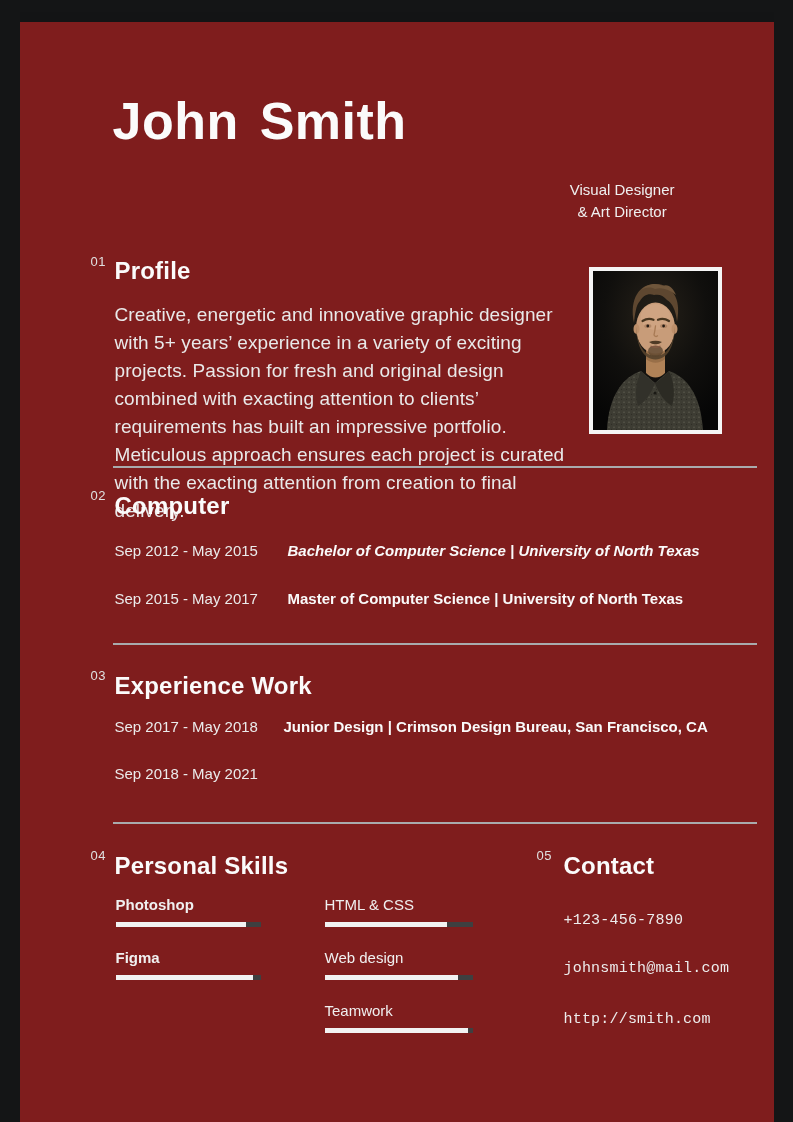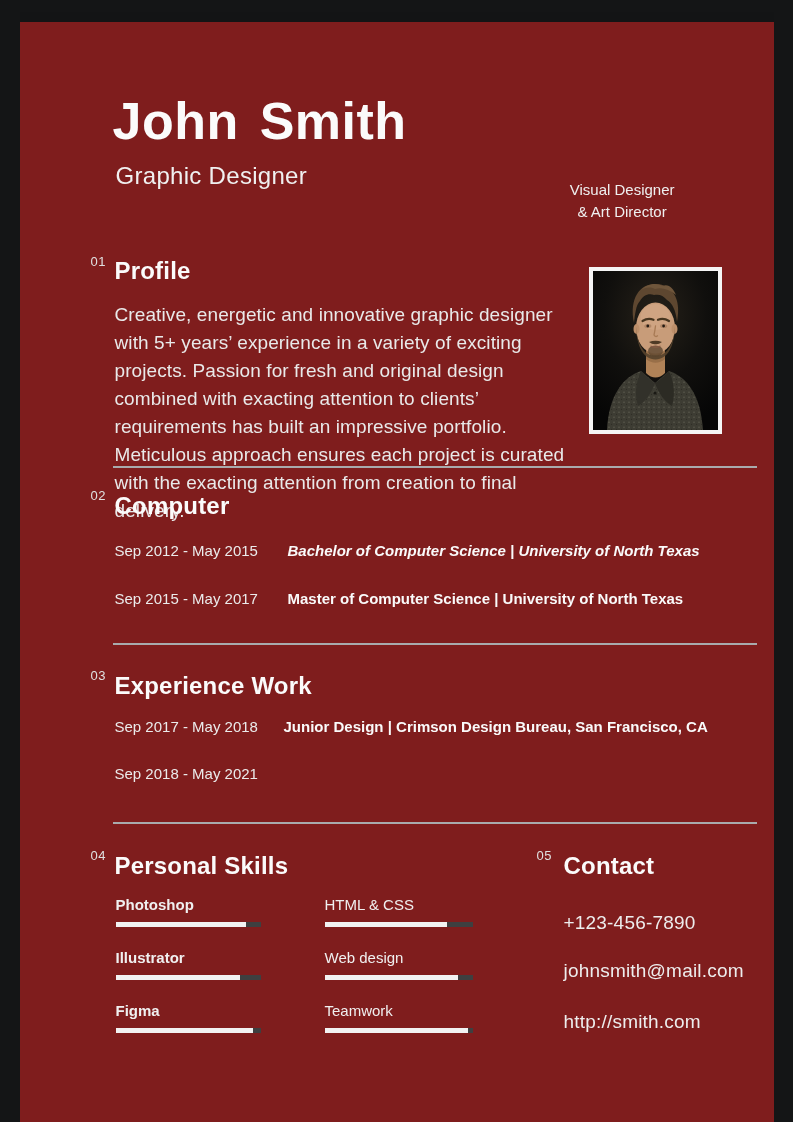--- a/index.html
+++ b/index.html
@@ -60,31 +60,30 @@
 
   .entry-date { font-size: 15px; color: #ebebeb; }
   .entry-desc { font-size: 15px; font-weight: 700; color: #fafafa; }
 
   .skill-col { display: flex; flex-direction: column; gap: 22px; }
   .skill-label { font-size: 15px; color: #f0f0f0; line-height: 18px; margin-bottom: 8px; }
   .skill-track { width: 148px; height: 5px; background: #3e3f40; }
   .skill-col.c1 .skill-track { width: 145px; }
   .skill-fill { height: 5px; background: #f2f2f2; }
 
-  .contact-item { left: 544px; font-size: 19px; color: #ededed; letter-spacing: 0.2px; }
+  .contact-item { left: 544px; font-size: 15px; color: #ededed; letter-spacing: 0.2px; font-family: Liberation Mono, monospace; }
 </style>
 </head>
 <body>
 
 <div class="page">
   <div class="edge top abs"></div>
   <div class="edge bottom abs"></div>
 
   <div class="abs name">John Smith</div>
-  <div class="abs subtitle">Graphic Designer</div>
   <div class="abs tagline">
     <div>Visual Designer</div>
     <div>&amp; Art Director</div>
   </div>
 
   <div class="abs sec-num" style="left:71px; top:242px;">01</div>
   <div class="abs sec-title" style="left:95px; top:245px;">Profile</div>
   <div class="abs profile-body">Creative, energetic and innovative graphic designer with 5+ years’ experience in a variety of exciting projects. Passion for fresh and original design combined with exacting attention to clients’ requirements has built an impressive portfolio. Meticulous approach ensures each project is curated with the exacting attention from creation to final delivery.</div>
 
   <div class="abs photo-frame">
@@ -163,26 +162,20 @@
   <div class="abs sec-title" style="left:95px; top:840px;">Personal Skills</div>
 
   <div class="abs skill-col c1" style="left:96px; top:884px;font-weight:bold;">
     <div>
       <div class="skill-label">Photoshop</div>
       <div class="skill-track">
           <div class="skill-fill" style="width: 90%;"></div>
         </div>
     </div>
     <div>
-      <div class="skill-label">Illustrator</div>
-      <div class="skill-track">
-          <div class="skill-fill" style="width: 86%;"></div>
-        </div>
-    </div>
-    <div>
       <div class="skill-label">Figma</div>
       <div class="skill-track">
           <div class="skill-fill" style="width: 95%;"></div>
         </div>
     </div>
   </div>
 
   <div class="abs skill-col c2" style="left:305px; top:884px;">
     <div>
       <div class="skill-label">HTML &amp; CSS</div>

